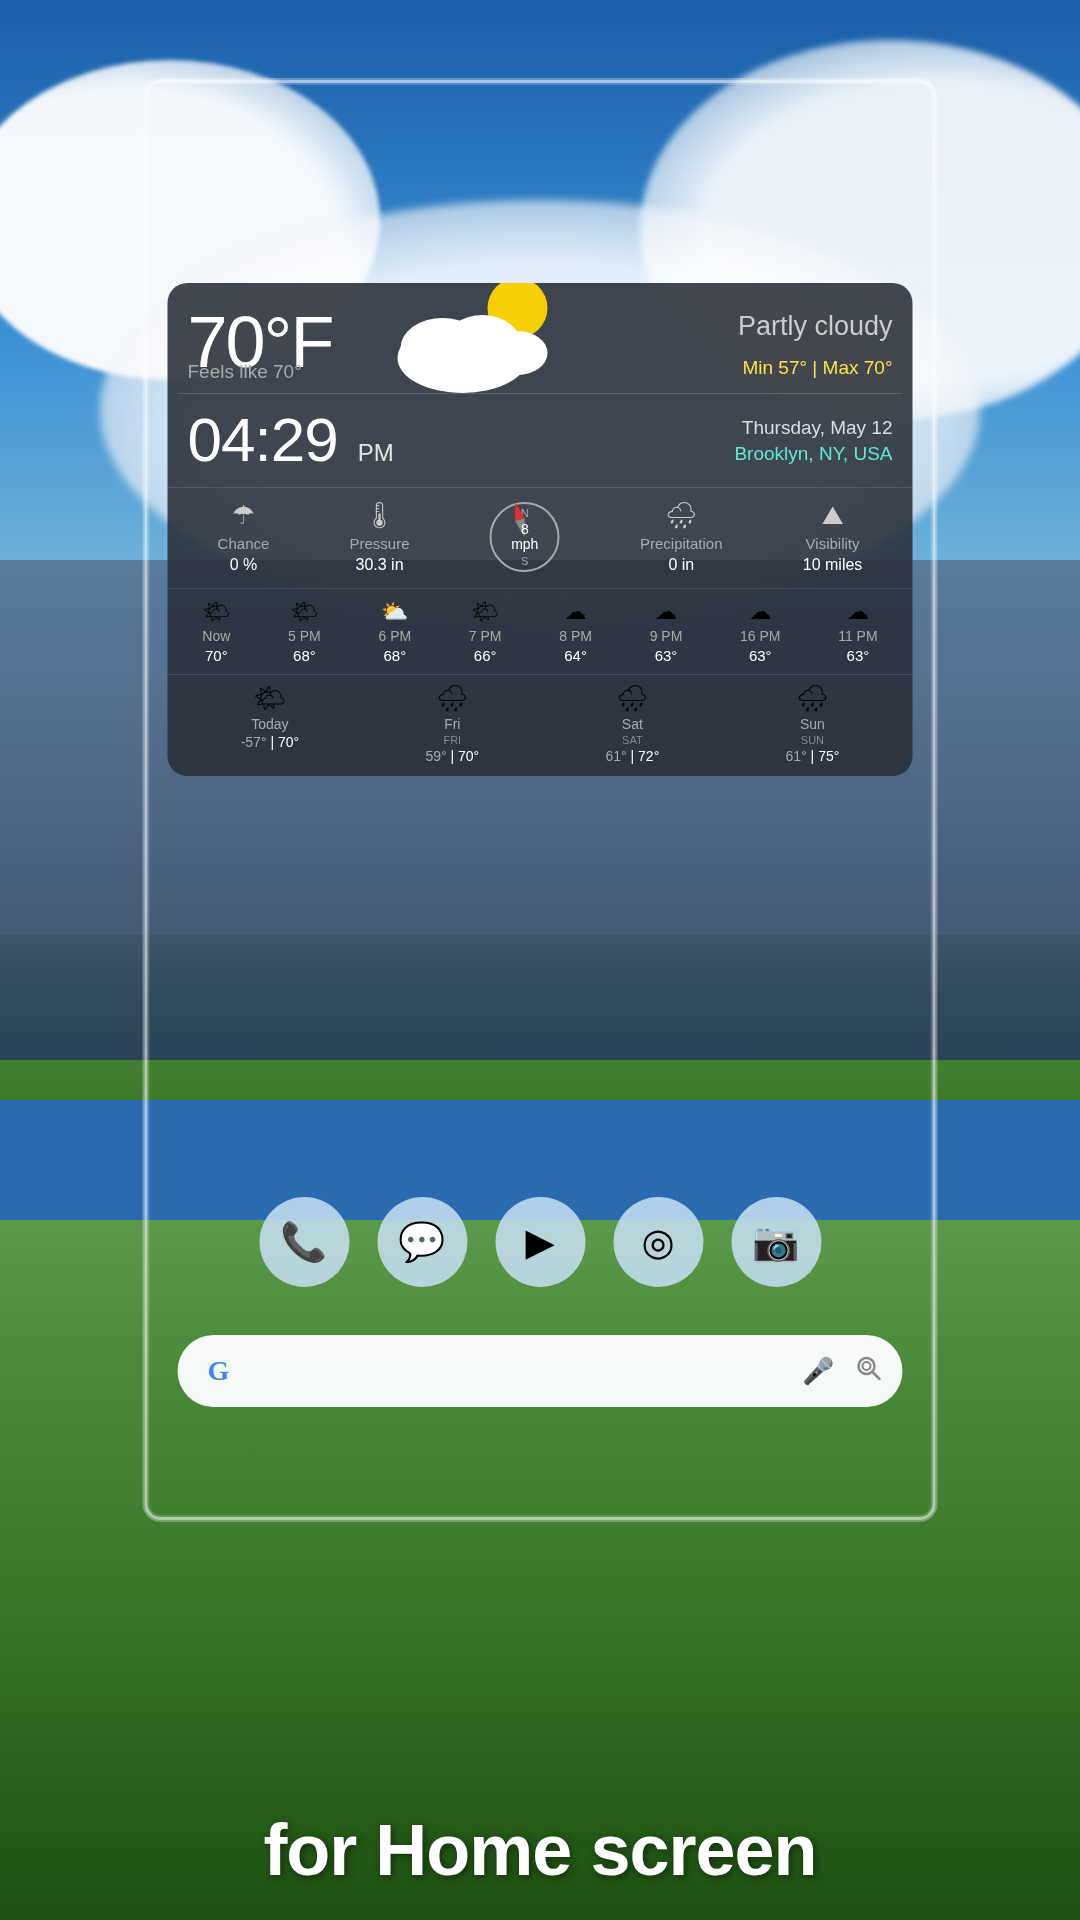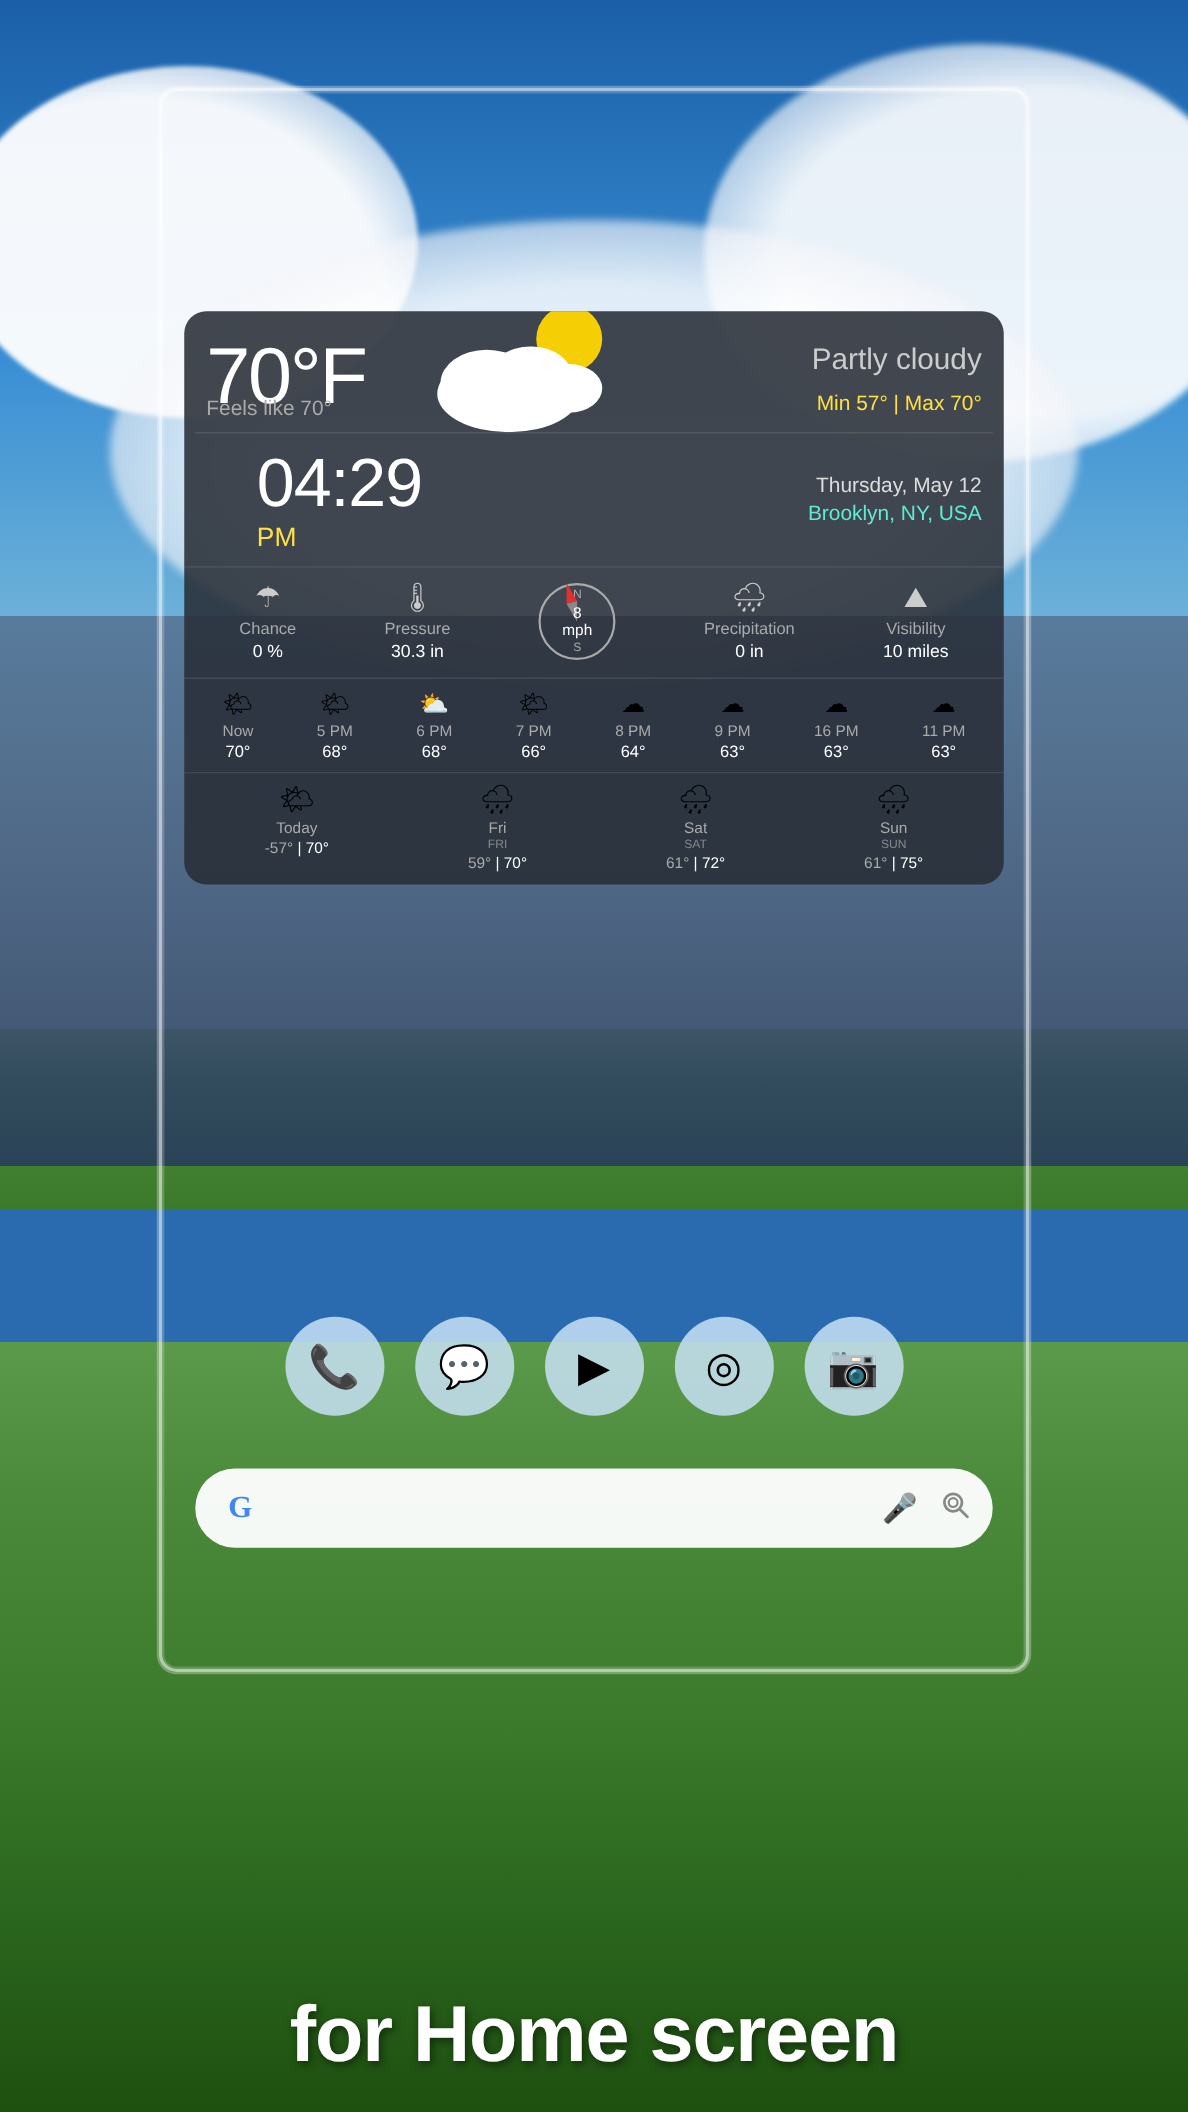--- a/index.html
+++ b/index.html
@@ -158,34 +158,32 @@
     
     .weather-time-row {
       display: flex;
       align-items: center;
       padding: 10px 20px 12px 20px;
       justify-content: space-between;
     }
     .weather-time {
       display: flex;
       align-items: baseline;
-      gap: 0;
-      flex-direction: column;
+      gap: 20px;
     }
     .weather-time-digits {
       font-size: 62px;
       font-weight: 300;
       color: #fff;
       letter-spacing: -1px;
     }
     .weather-time-ampm {
       font-size: 24px;
-      color: #fde047;
+      color: #e5e5e5;
       font-weight: 400;
-      margin-left: 46px;
     }
     .weather-location {
       text-align: right;
     }
     .weather-date {
       color: #ddd;
       font-size: 19px;
       line-height: 1.5;
     }
     .weather-city {

